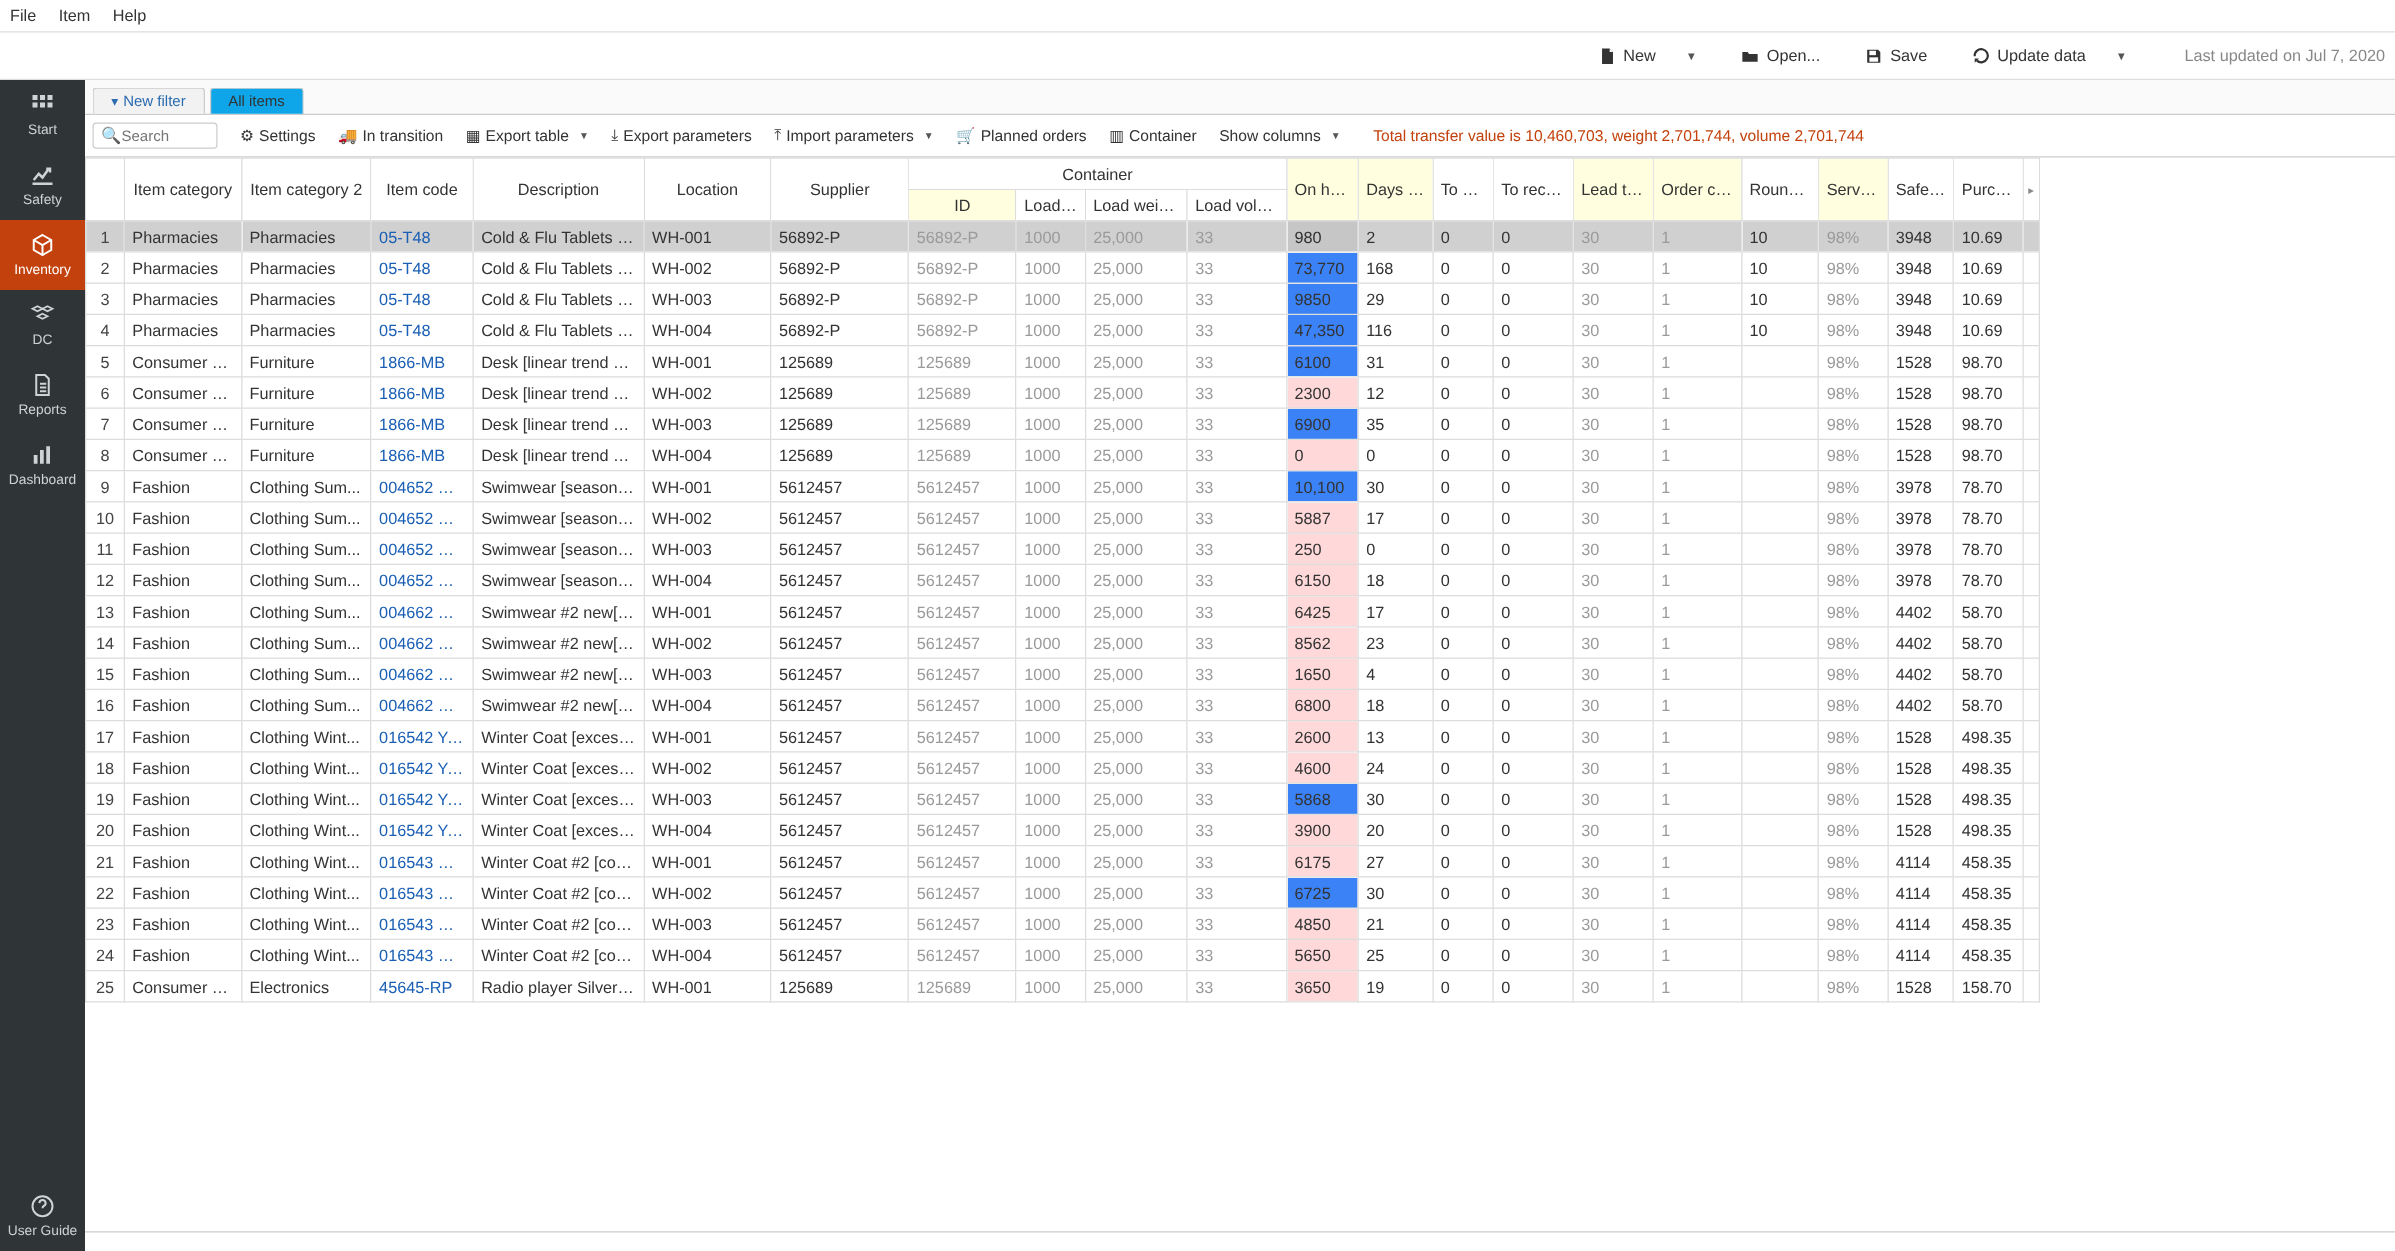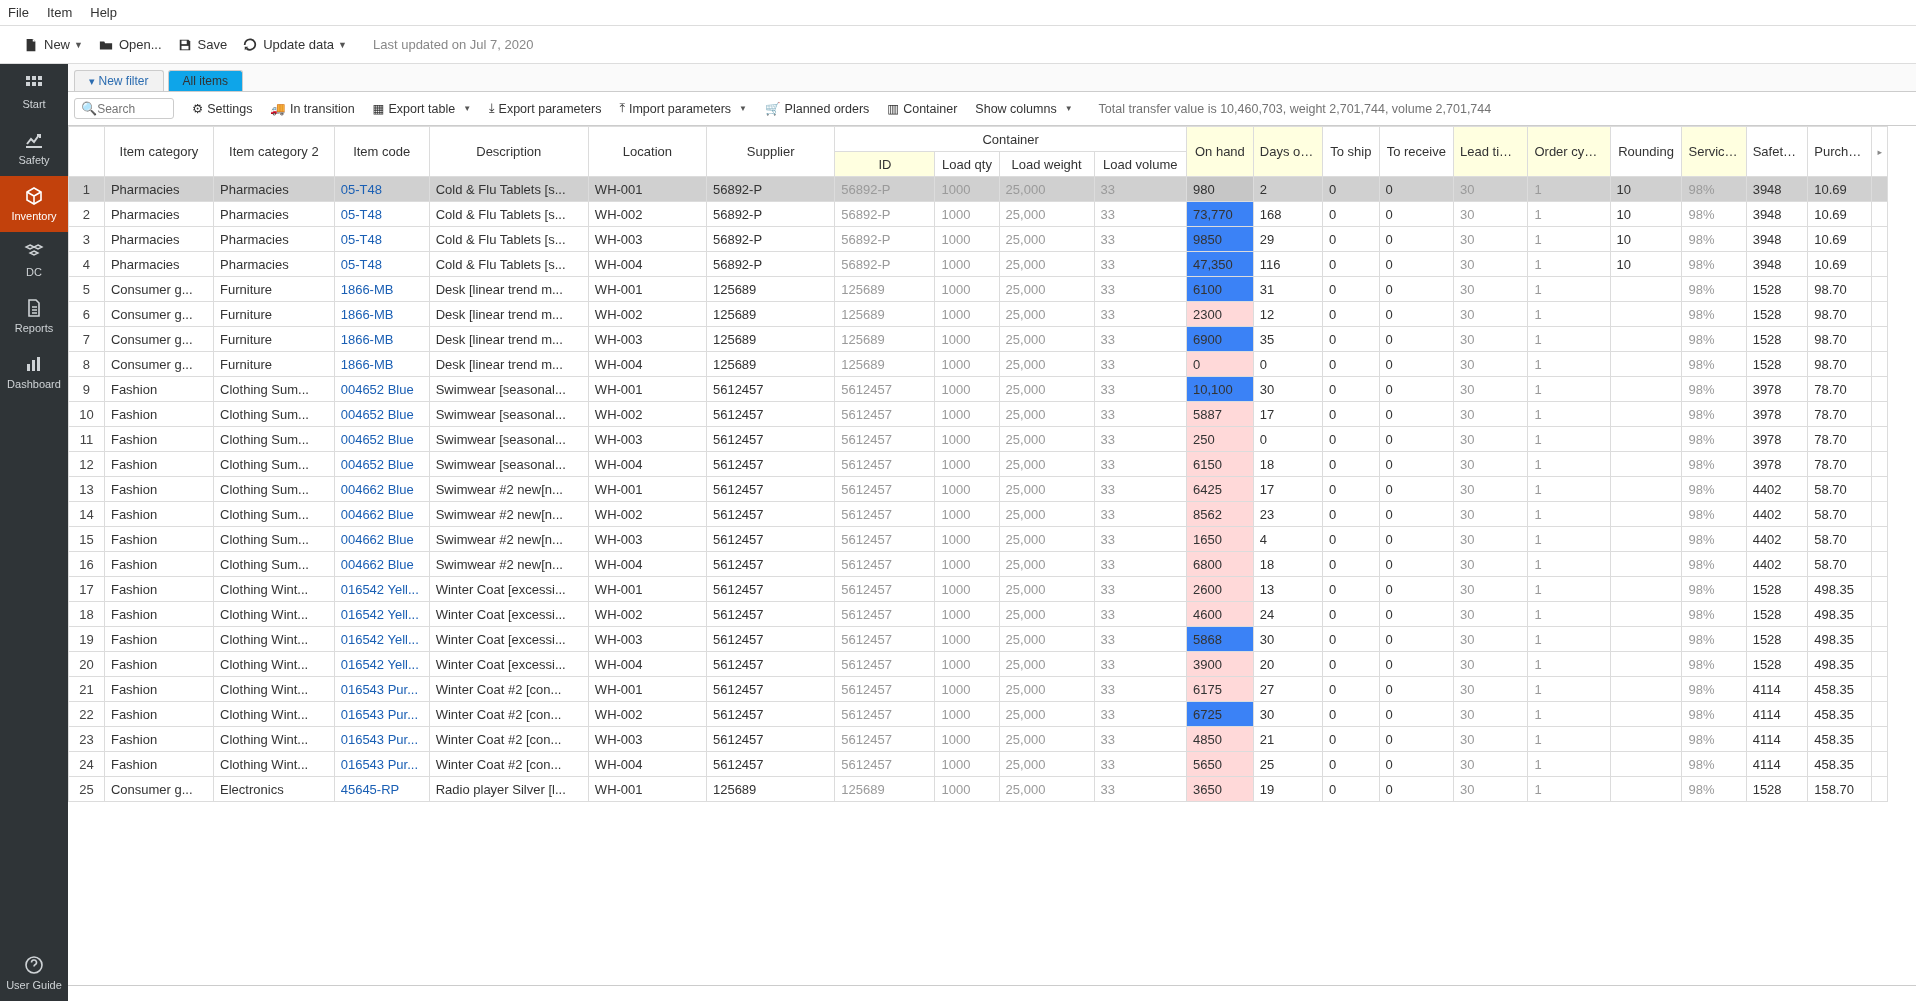--- a/index.html
+++ b/index.html
@@ -3,21 +3,21 @@
 <meta charset="utf-8">
 <style>
   * { box-sizing: border-box; margin: 0; padding: 0; }
   html, body { width: 1916px; height: 1001px; font-family: "Segoe UI", Arial, sans-serif; font-size: 13px; color: #333; overflow: hidden; background: #fff; }
 
   
   .menubar { display: flex; align-items: center; height: 26px; padding: 12px 8px; border-bottom: 1px solid #ddd; gap: 18px; }
   .menubar span { cursor: default; }
 
   
-  .toolbar { display: flex; align-items: center; height: 38px; border-bottom: 1px solid #ddd; padding: 0 24px; gap: 16px; }
+  .toolbar { display: flex; align-items: center; height: 38px; border-bottom: 1px solid #ddd; padding: 0 8px; gap: 36px; justify-content: flex-end; }
   .toolbar .btn { display: flex; align-items: center; gap: 6px; cursor: pointer; }
   .toolbar .dd { font-size: 9px; color: #555; margin-left: -12px; cursor: pointer; }
   .toolbar .lastupd { color: #888; margin-left: 10px; }
   .icon { display: inline-flex; width: 14px; height: 14px; }
 
   
   .app-body { display: flex; height: calc(100% - 64px); }
   .sidebar { width: 68px; background: #2f3437; color: #cfd3d6; display: flex; flex-direction: column; align-items: stretch; }
   .sidebar .navitem { display: flex; flex-direction: column; align-items: center; justify-content: center; height: 56px; font-size: 11px; gap: 4px; cursor: pointer; }
   .sidebar .navitem.selected { background: #c2410c; color: #fff; }
@@ -31,26 +31,26 @@
   .tabbar { display: flex; align-items: flex-end; height: 28px; border-bottom: 1px solid #ccc; background: #fafafa; padding-left: 6px; }
   .tabbar .tab { border: 1px solid #ccc; border-bottom: none; background: #0ea5e9; padding: 3px 14px; font-size: 12px; border-radius: 3px 3px 0 0; margin-right: 4px; cursor: pointer; }
   .tabbar .newfilter { background: #f2f2f2; color: #2b6cb0; display: flex; gap: 4px; align-items: center; }
 
   
   .actionbar { display: flex; align-items: center; height: 34px; border-bottom: 1px solid #ccc; padding: 0 6px; gap: 18px; white-space: nowrap; }
   .searchwrap { display:flex; align-items:center; border:1px solid #ccc; border-radius:3px; padding:2px 6px; width: 100px; flex-shrink:0; }
   .searchwrap input { border:none; outline:none; width: 70px; font-size:12px; }
   .actionbar .btn { display:flex; align-items:center; gap:4px; cursor:pointer; font-size:12.5px; }
   .actionbar .dd { font-size:8px; color:#555; margin-left:-10px; cursor:pointer; }
-  .actionbar .total { margin-left: 8px; font-size: 12.5px; color:#737373; }
+  .actionbar .total { margin-left: 8px; font-size: 12.5px; color:#c2410c; }
 
   
   .gridwrap { flex:1; overflow: hidden; display:flex; flex-direction:column; }
   .grid { flex:1; overflow: auto; }
-  table { border-collapse: collapse; table-layout: fixed; width: 1820px; }
+  table { border-collapse: collapse; table-layout: fixed; width: 1564px; }
   th, td { border: 1px solid #dcdcdc; padding: 4px 6px; text-align: left; font-size: 13px; white-space: nowrap; overflow:hidden; text-overflow: ellipsis; height: 25px; }
   thead th { background: #fff; font-weight: 500; position: relative; text-align:center; vertical-align: middle; }
   thead tr.subhead th { font-weight:500; }
   th.rownum, td.rownum { width: 28px; text-align:center; color:#444; background:#fff; }
 
   
   .hl-yellow { background: #ffffe0 !important; }
   
   .muted { color: #9a9a9a; }
   

